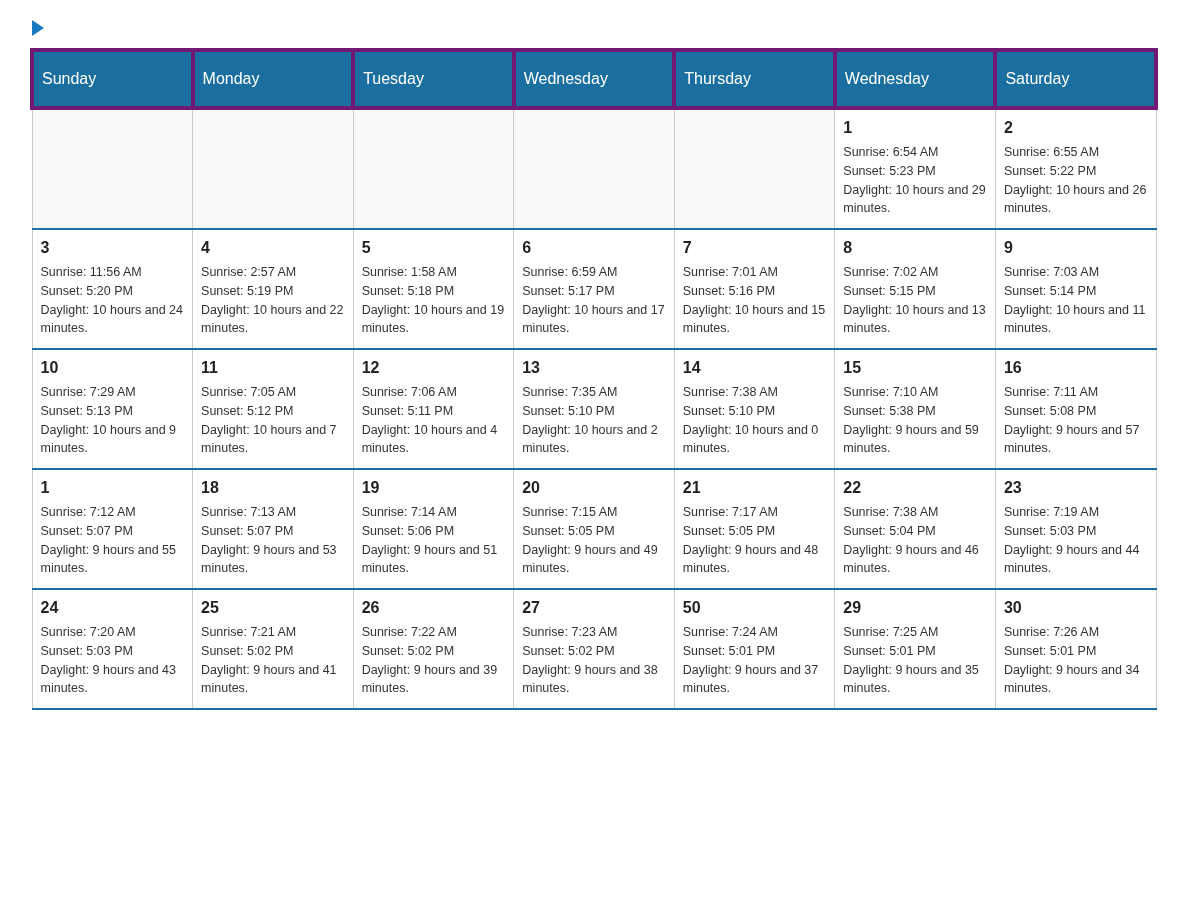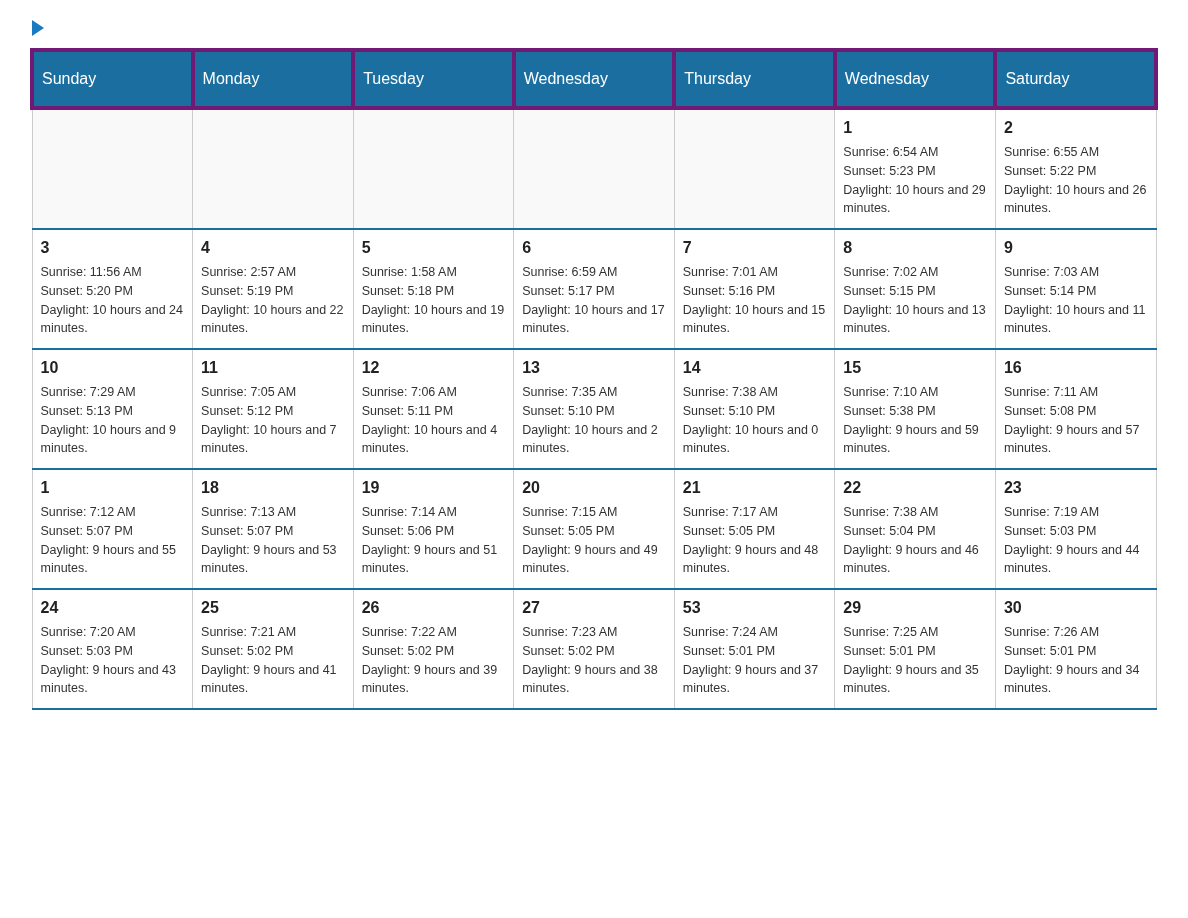--- a/index.html
+++ b/index.html
@@ -296,21 +296,21 @@
           <div>Sunset: 5:02 PM</div>
           <div>Daylight: 9 hours and 39 minutes.</div>
         </td>
         <td>
           <span class="day-number">27</span>
           <div>Sunrise: 7:23 AM</div>
           <div>Sunset: 5:02 PM</div>
           <div>Daylight: 9 hours and 38 minutes.</div>
         </td>
         <td>
-          <span class="day-number">53</span>
+          <span class="day-number">50</span>
           <div>Sunrise: 7:24 AM</div>
           <div>Sunset: 5:01 PM</div>
           <div>Daylight: 9 hours and 37 minutes.</div>
         </td>
         <td>
           <span class="day-number">29</span>
           <div>Sunrise: 7:25 AM</div>
           <div>Sunset: 5:01 PM</div>
           <div>Daylight: 9 hours and 35 minutes.</div>
         </td>

